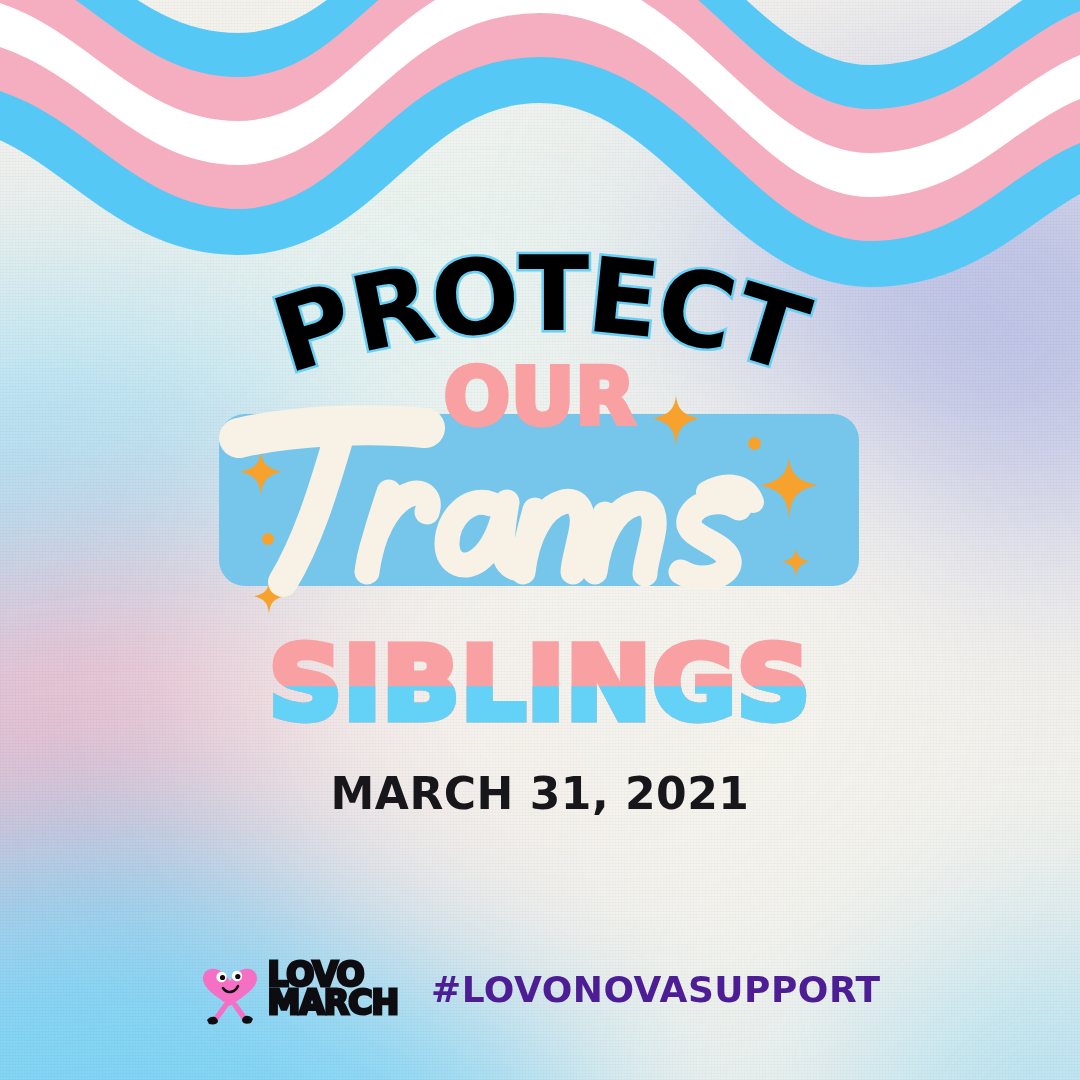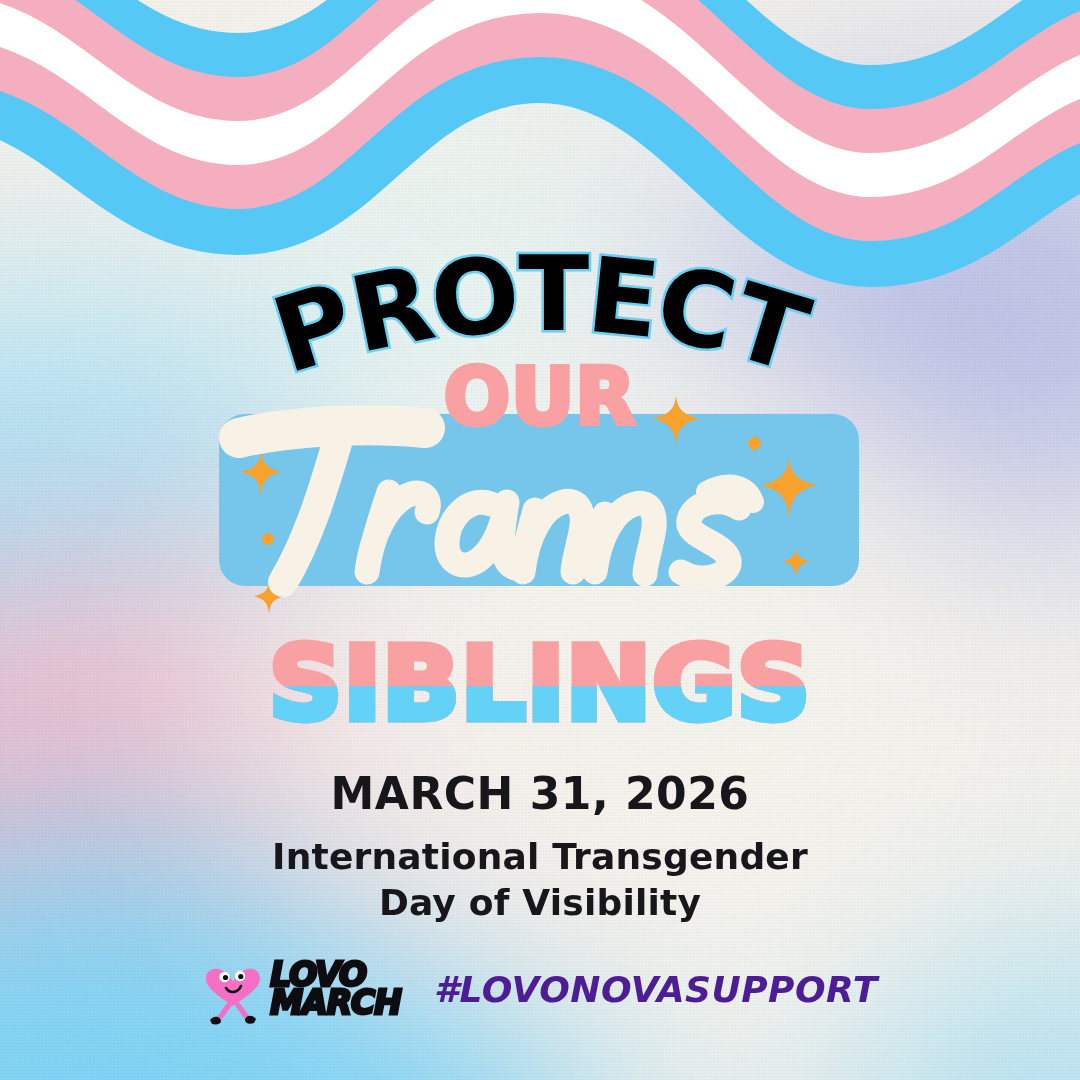--- a/index.html
+++ b/index.html
@@ -211,21 +211,20 @@
   
   .footer {
     position: absolute;
     left: 0; top: 950px;
     width: 1080px;
     display: flex;
     align-items: center;
     justify-content: center;
     gap: 33px;
     z-index: 7;
-    font-style: italic;
   }
   .logo-lockup {
     display: flex;
     align-items: center;
     gap: 6px;
   }
   .wordmark {
     display: flex;
     flex-direction: column;
     line-height: .84;
@@ -340,26 +339,22 @@
     </g>
   </svg>
 
   <div class="siblings-wrap">
     <div class="siblings">
       <span>SIBLINGS</span>
       <span class="bottom-half">SIBLINGS</span>
     </div>
   </div>
 
-  <div class="date-line">MARCH 31, 2026</div>
-
-  <div class="subtitle">
-    <div>International Transgender</div>
-    <div>Day of Visibility</div>
-  </div>
+  <div class="date-line">MARCH 31, 2021</div>
+
 
   <div class="footer">
     <div class="logo-lockup">
       <svg width="62" height="78" viewBox="0 0 62 78">
         <path d="M31 31.5 C 22 14, 4 16, 4 28.5 C 4 39, 20 48, 31 56 C 42 48, 58 39, 58 28.5 C 58 16, 40 14, 31 31.5 Z" fill="#f56fc4"></path>
         <circle cx="22.5" cy="27" r="5.2" fill="#ffffff"></circle>
         <circle cx="38" cy="26" r="5.2" fill="#ffffff"></circle>
         <circle cx="23.5" cy="27.5" r="2.6" fill="#0d0c10"></circle>
         <circle cx="38.8" cy="26.5" r="2.6" fill="#0d0c10"></circle>
         <path d="M24 38 C 28 44, 36 43, 39 36" fill="none" stroke="#0d0c10" stroke-width="2.6" stroke-linecap="round"></path>

